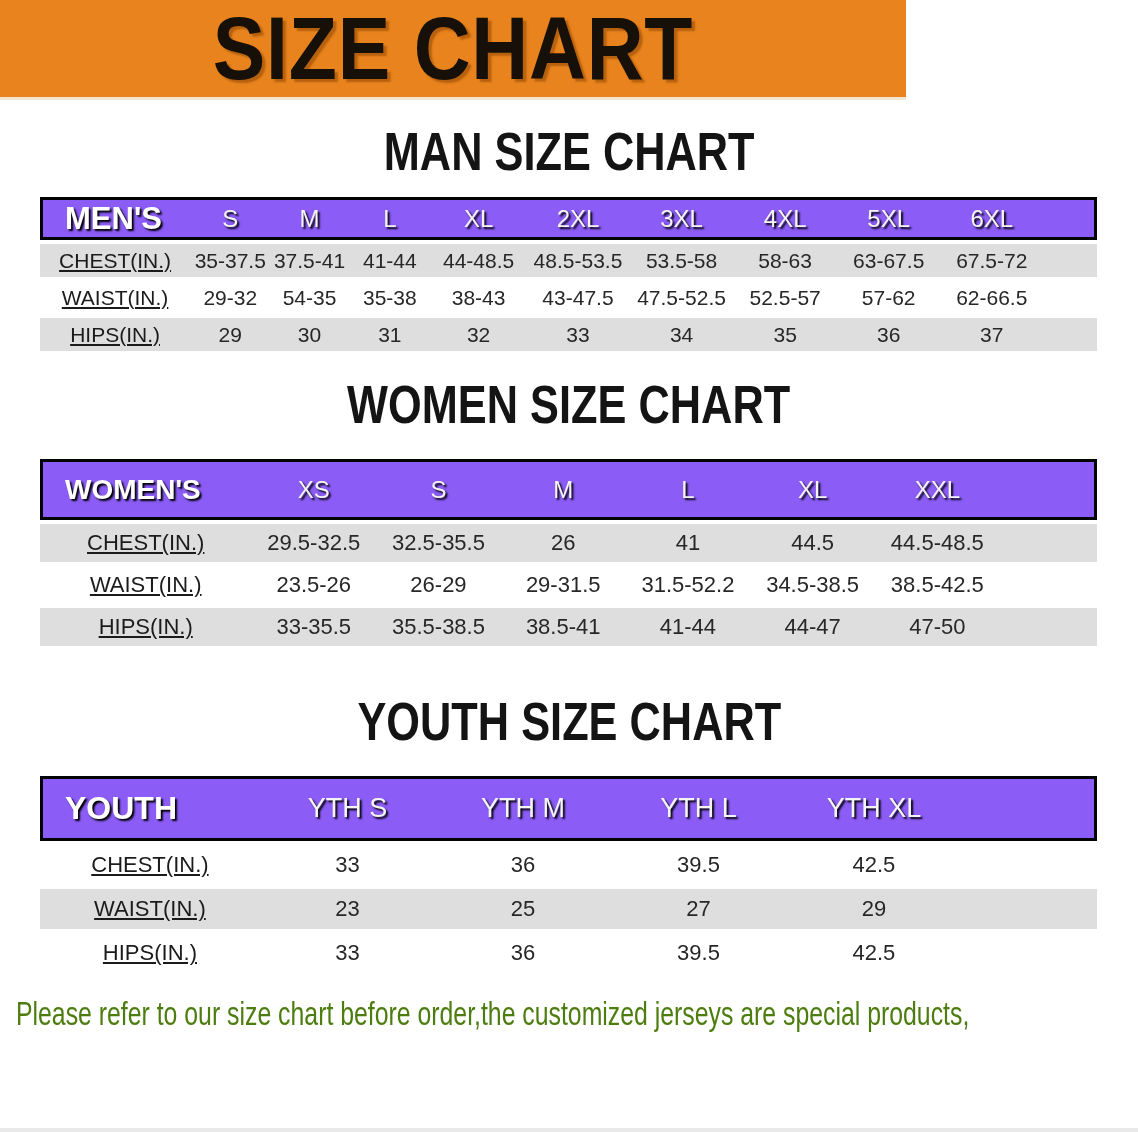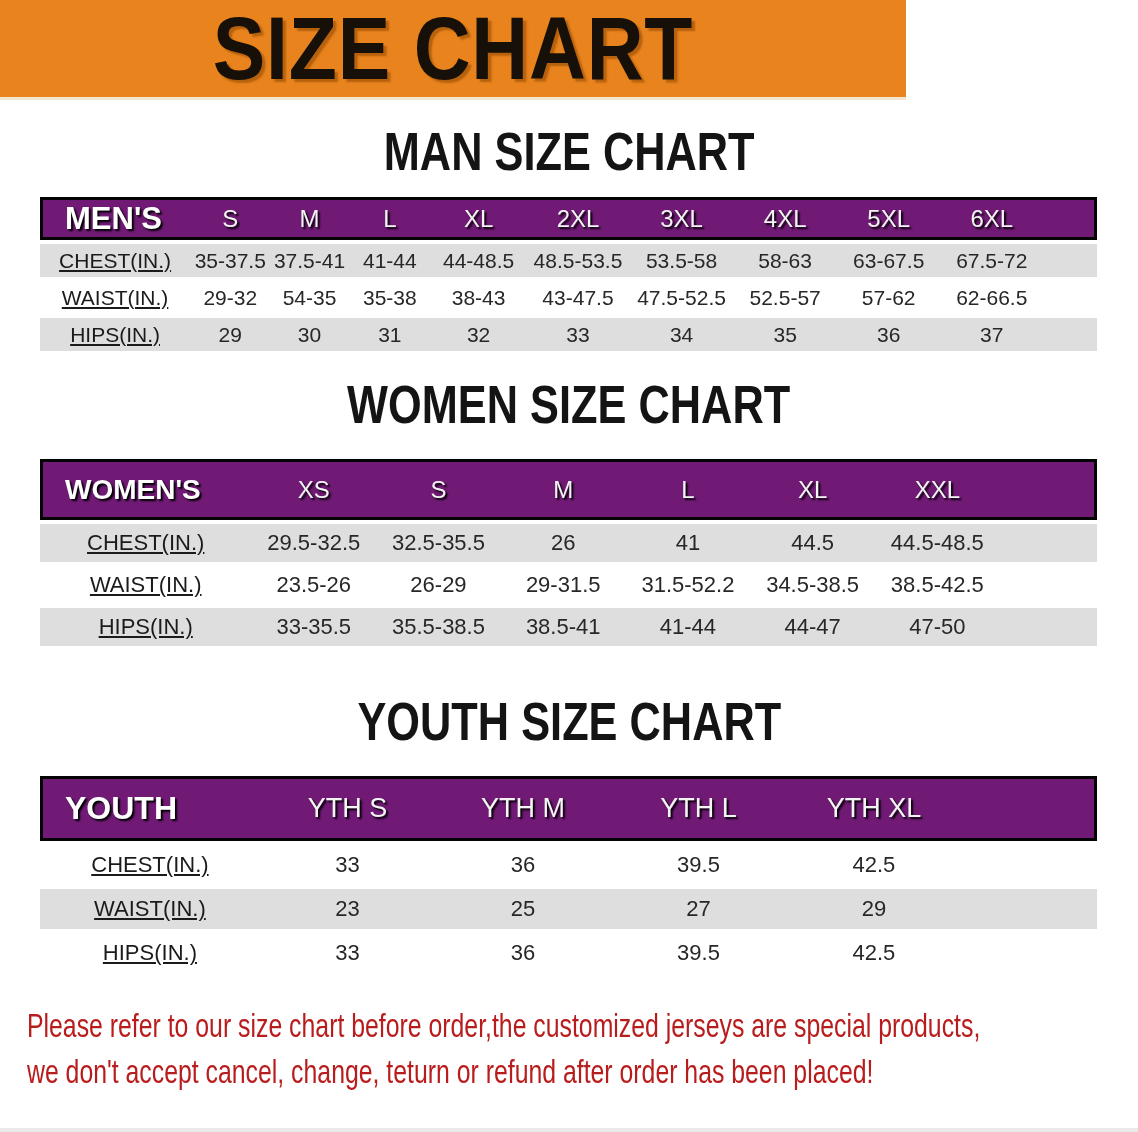--- a/index.html
+++ b/index.html
@@ -48,21 +48,21 @@
     width: 1057px;
     border-collapse: separate;
     border-spacing: 0 4px;
     table-layout: fixed;
   }
   .t-men   { margin-top: 13px; }
   .t-women { margin-top: 22px; }
   .t-youth { margin-top: 22px; }
 
   .size-table thead th {
-    background: #701a75;
+    background: #8b5cf6;
     color: #f4f4f4;
     font-weight: normal;
     text-align: center;
     border-top: 3px solid #030303;
     border-bottom: 3px solid #030303;
     text-shadow: 2px 2px 2px #000;
   }
   .size-table thead th:first-child  { border-left: 3px solid #030303; }
   .size-table thead th:last-child   { border-right: 3px solid #030303; }
   .size-table thead th.corner {
@@ -81,21 +81,21 @@
   .size-table tbody th, .size-table tbody td {
     font-weight: normal; text-align: center;
     color: #272727; vertical-align: middle;
   }
   .size-table tbody th.rowlab { color: #1b1b1b; text-decoration: underline; }
   .t-men   tbody th, .t-men   tbody td { height: 33px; font-size: 21px; }
   .t-women tbody th, .t-women tbody td { height: 38px; font-size: 22px; }
   .t-youth tbody th, .t-youth tbody td { height: 40px; font-size: 22px; }
 
   
-  .footer { margin-top: 25px; padding-left: 27px; color: #b91c1c; }
+  .footer { margin-top: 13px; padding-left: 16px; color: #4d7c0f; }
   .footer .line { white-space: nowrap; font-size: 34px; line-height: 46px; }
   .footer .sqf {
     display: inline-block;
     transform: scaleX(0.73);
     transform-origin: left center;
   }
 
   .bottom-strip {
     position: absolute; left: 0; bottom: 0;
     width: 1138px; height: 4px; background: #e9e9e9;
@@ -290,18 +290,15 @@
         <td>42.5</td>
         <td class="filler"></td>
       </tr>
     </tbody>
   </table>
 
 <div class="footer">
   <div class="line">
     <span class="sqf">Please refer to our size chart before order,the customized jerseys are special products,</span>
   </div>
-  <div class="line">
-    <span class="sqf">we don't accept cancel, change, teturn or refund after order has been placed!</span>
-  </div>
 </div>
 
 <div class="bottom-strip"></div>
 
 </body></html>

